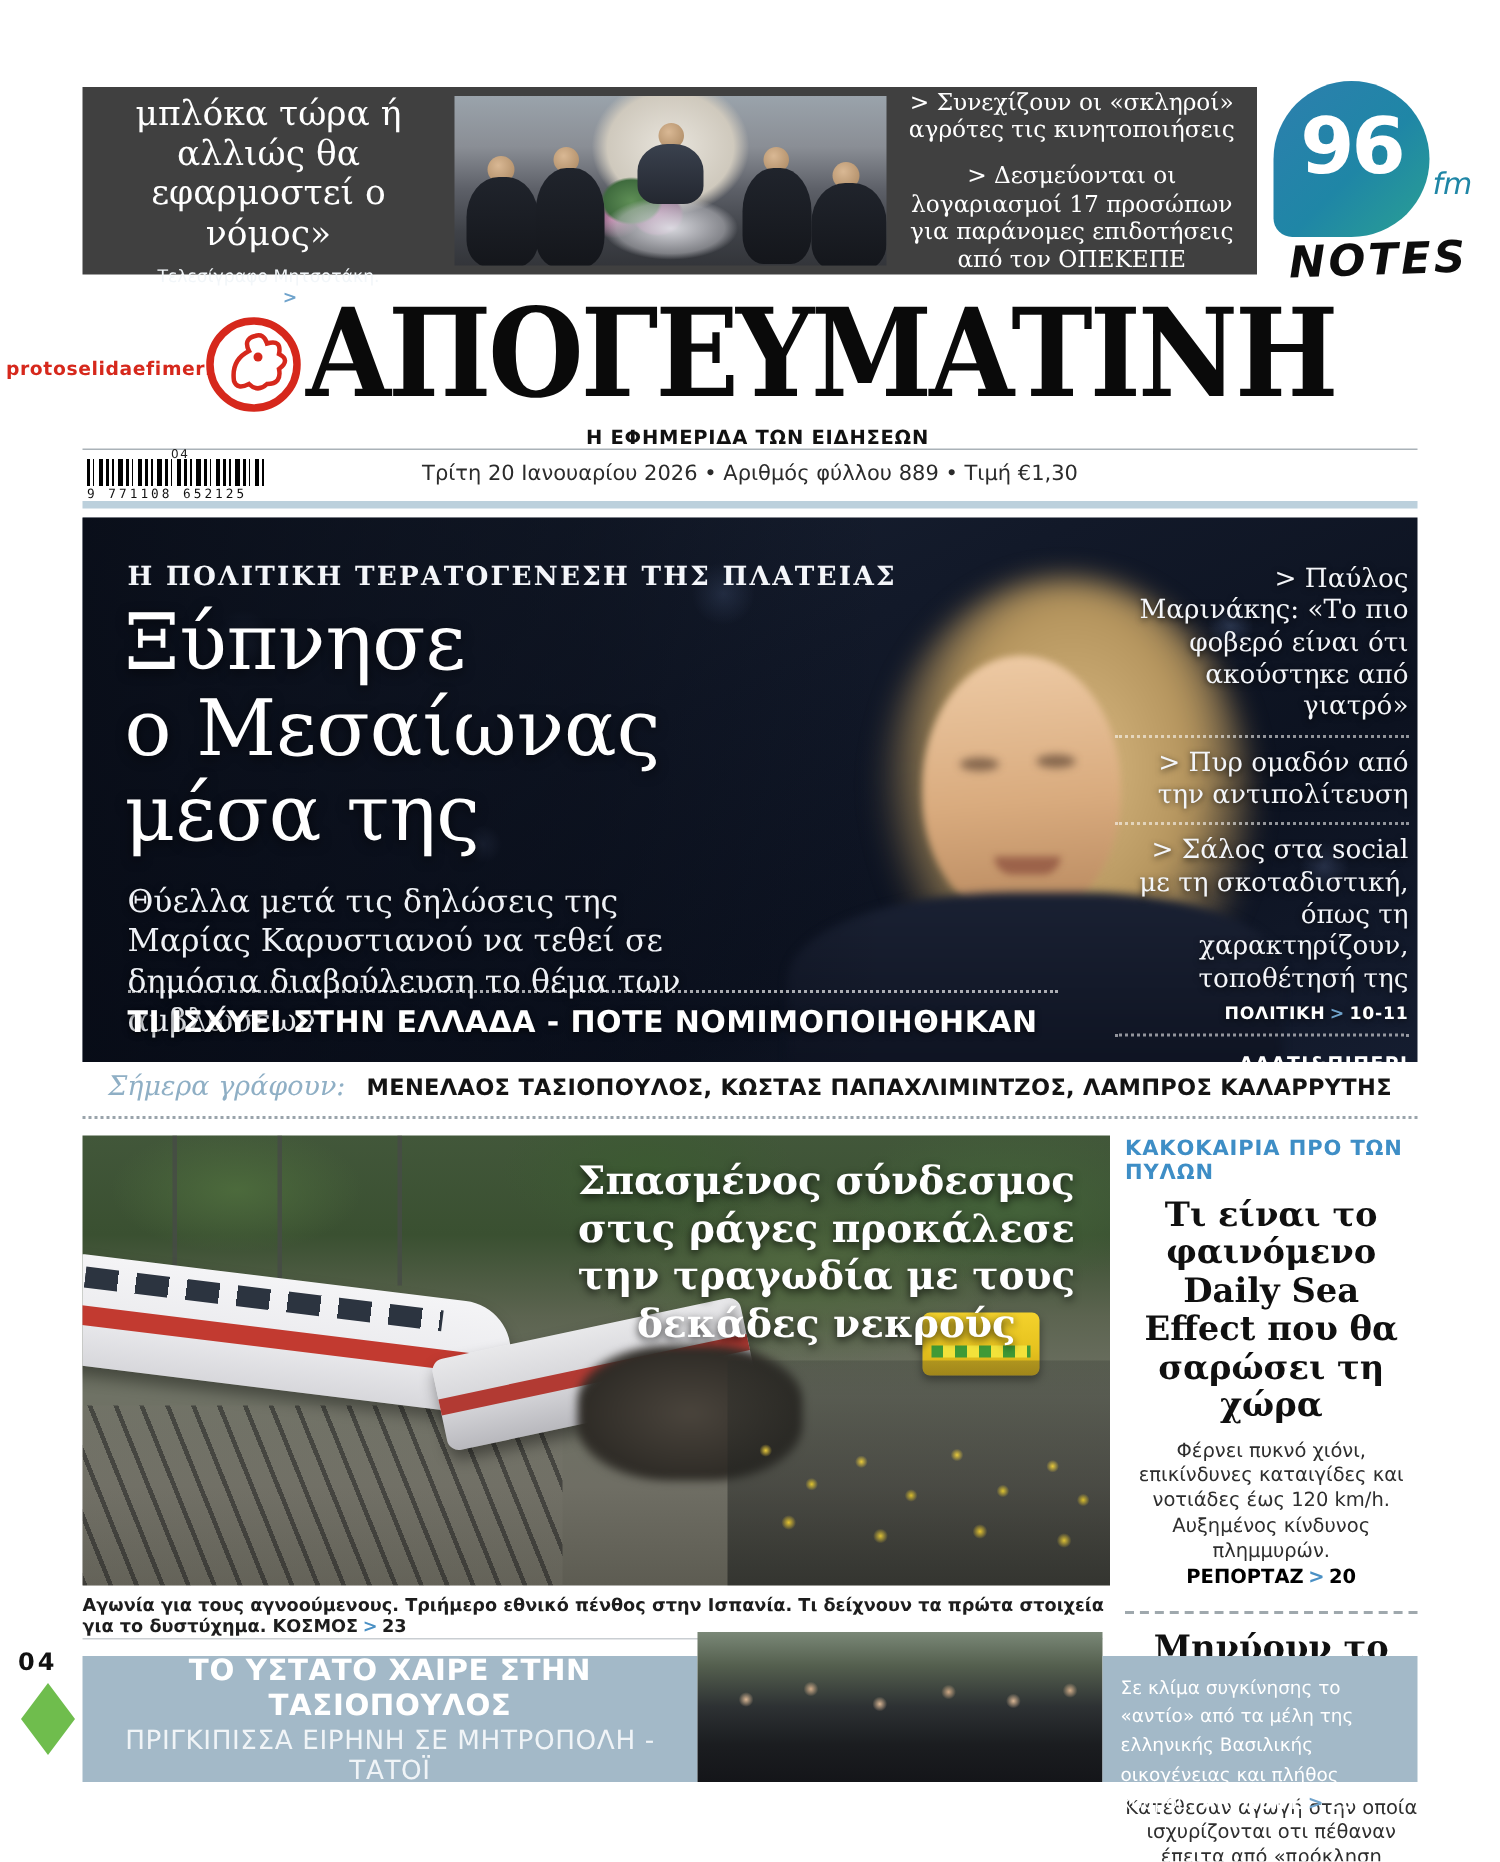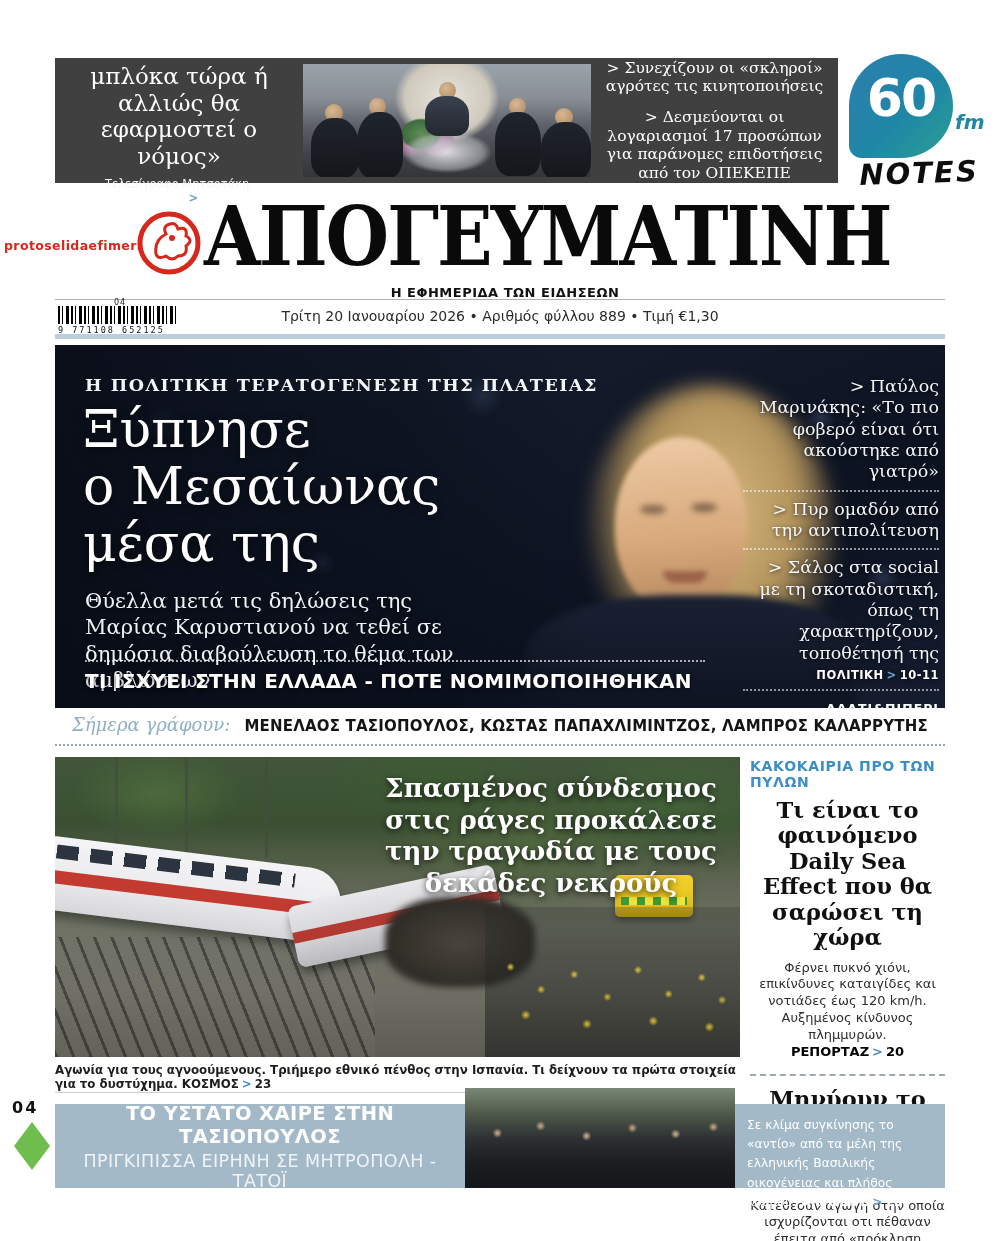--- a/index.html
+++ b/index.html
@@ -24,21 +24,21 @@
   .ts-photo .fig { position:absolute; border-radius:45% 45% 30% 30%; background:linear-gradient(180deg,#20242c,#14161b); }
   .ts-photo .head { position:absolute; border-radius:50%; background:radial-gradient(circle at 40% 35%, #d9b894, #a8855f); }
   .ts-right { position:absolute; left:536px; top:0; width:247px; height:100%; display:flex; flex-direction:column; justify-content:center; gap:6px; padding:8px 14px; }
   .ts-bullet { color:#fff; font-family:"DejaVu Serif", serif; font-size:15.5px; line-height:1.2; text-align:center; }
   .ts-div { height:1px; background:rgba(255,255,255,.45); margin:0 18px; }
 
   
   .radio { position:absolute; left:843px; top:52px; width:152px; height:138px; }
   .radio-bubble { position:absolute; left:6px; top:2px; width:104px; height:104px; border-radius:50% 50% 50% 12%; background:linear-gradient(135deg,#2d7fae 0%, #1f86a6 55%, #2aa093 100%); }
   .radio-num { position:absolute; left:6px; top:16px; width:104px; text-align:center; color:#fff; font-size:52px; font-weight:bold; letter-spacing:-2px; }
-  .radio-band { position:absolute; left:112px; top:58px; color:#1f86a6; font-size:20px; font-weight:bold; font-style:italic; }
+  .radio-band { position:absolute; left:112px; top:58px; color:#1f86a6; font-size:20px; font-weight:normal; font-style:italic; }
   .radio-name { position:absolute; left:0; top:104px; width:152px; text-align:center; color:#0d0d0d; font-size:29px; font-weight:bold; font-style:italic; letter-spacing:2px; transform:rotate(-2deg); }
 
   
   .watermark { position:absolute; left:4px; top:238px; color:#d6281c; font-size:12.5px; font-weight:bold; letter-spacing:.4px; }
   .m-logo { position:absolute; left:136px; top:210px; width:66px; height:66px; }
   .m-title { position:absolute; left:204px; top:196px; width:676px; font-family:"DejaVu Serif", serif; font-weight:bold; font-size:73px; line-height:1; color:#0a0a0a; letter-spacing:-2px; transform:scaleY(1.12); transform-origin:top left; white-space:nowrap; }
   .m-tagline { position:absolute; left:330px; top:285px; width:350px; text-align:center; font-size:13px; font-weight:bold; color:#111; letter-spacing:.5px; }
   .m-rule { position:absolute; left:55px; top:299px; width:890px; height:1px; background:#aab2b8; }
 
   
@@ -180,21 +180,21 @@
     </div>
     <div class="ts-right">
       <div class="ts-bullet">&gt; Συνεχίζουν οι «σκληροί» αγρότες τις κινητοποιήσεις</div>
       <div class="ts-div"></div>
       <div class="ts-bullet">&gt; Δεσμεύονται οι λογαριασμοί 17 προσώπων για παράνομες επιδοτήσεις από τον ΟΠΕΚΕΠΕ</div>
     </div>
   </div>
 
   <div class="radio">
     <div class="radio-bubble"></div>
-    <div class="radio-num">60</div>
+    <div class="radio-num">96</div>
     <div class="radio-band">fm</div>
     <div class="radio-name">NOTES</div>
   </div>
 
   <div class="watermark">protoselidaefimeridon.gr</div>
   <div class="m-logo">
     <svg width="66" height="66" viewBox="0 0 66 66">
       <circle cx="33" cy="33" r="29" fill="#fff" stroke="#d6281c" stroke-width="5"></circle>
       <path d="M20 44 Q18 30 30 24 Q26 16 34 14 Q40 12 42 19 Q52 16 50 26 Q58 30 50 36 Q52 46 42 46 Q36 52 30 46 Q22 50 20 44 Z" fill="none" stroke="#d6281c" stroke-width="3"></path>
       <circle cx="36" cy="28" r="3" fill="#d6281c"></circle>

